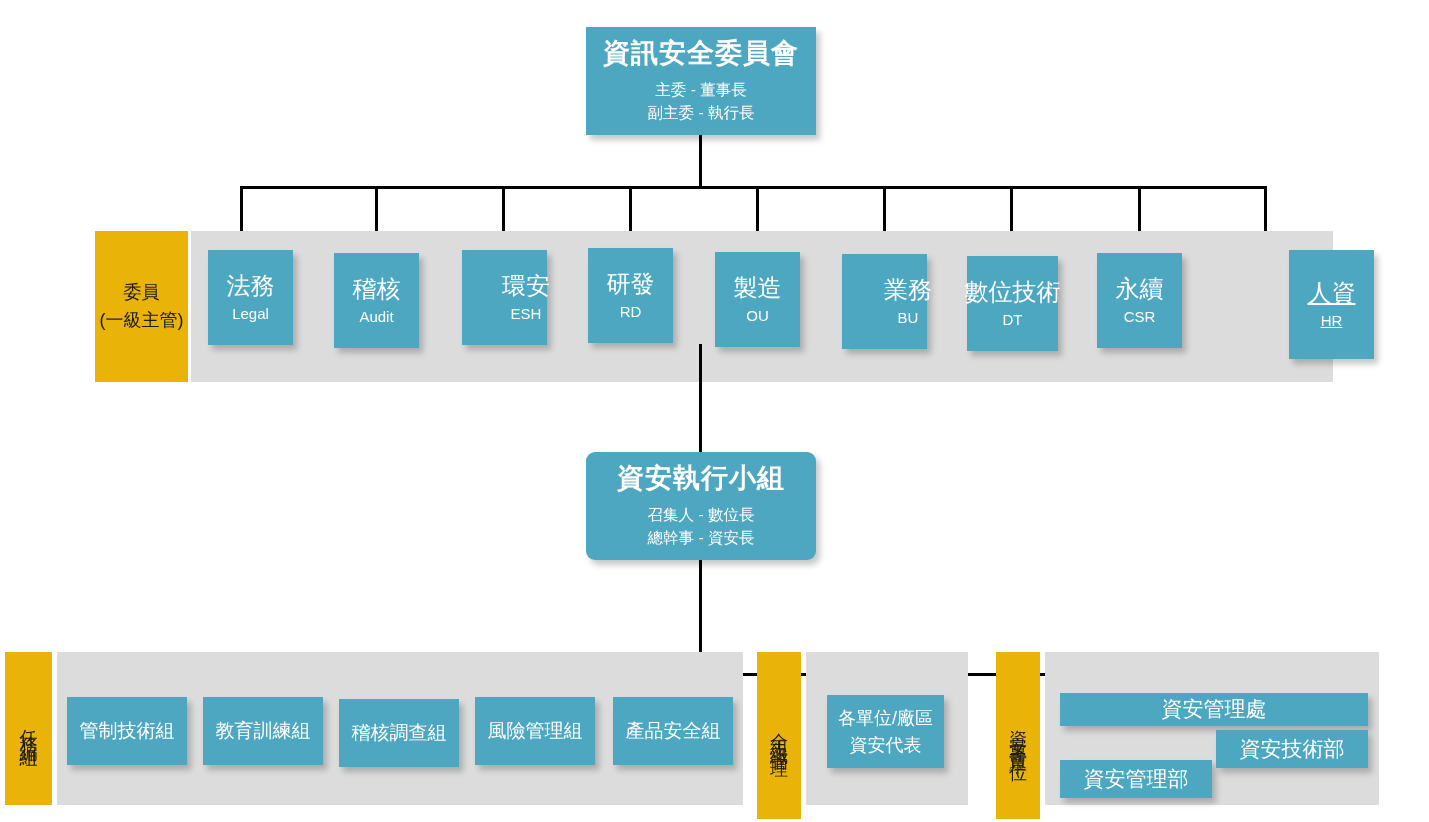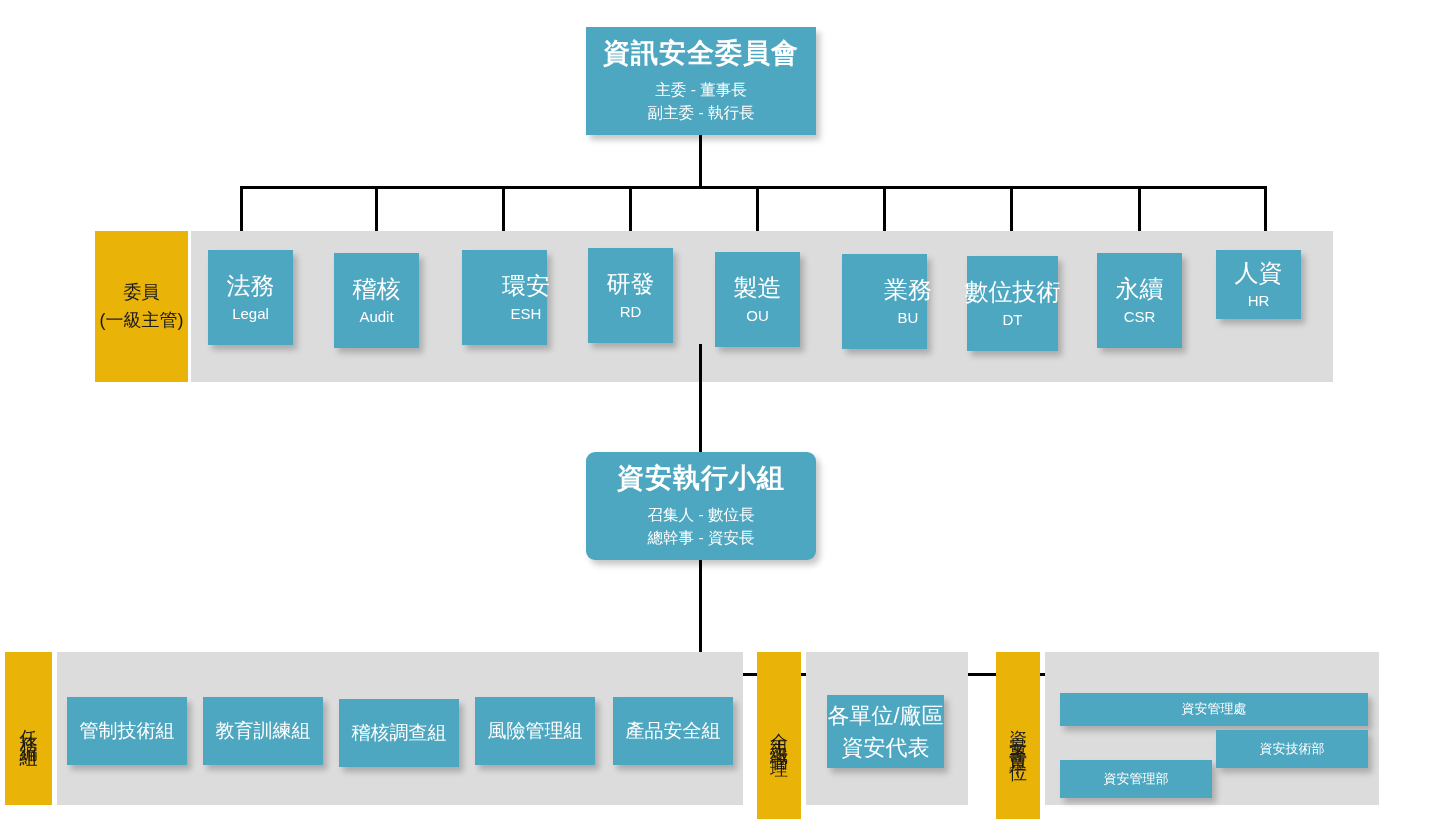--- a/index.html
+++ b/index.html
@@ -77,26 +77,26 @@
   .node.big .sub {
     font-size: 15.5px;
     line-height: 1.5;
     margin-top: 9px;
     white-space: pre-line;
   }
   .node.task .cn {
     font-size: 19px;
   }
   .node.rep .cn {
-    font-size: 22px;
+    font-size: 18px;
     line-height: 1.45;
     white-space: pre-line;
   }
   .node.dept .cn {
-    font-size: 13px;
+    font-size: 21px;
   }
   .line {
     position: absolute;
     background: #000000;
   }
   .line.v { width: 3px; }
   .line.h { height: 3px; }
 </style>
 </head>
 <body>
@@ -155,21 +155,21 @@
     <div class="en">BU</div>
   </div>
   <div class="node" style="left:967px; top:256px; width:91px; height:95px;">
     <div class="cn">數位技術</div>
     <div class="en">DT</div>
   </div>
   <div class="node" style="left:1097px; top:253px; width:85px; height:95px;">
     <div class="cn">永續</div>
     <div class="en">CSR</div>
   </div>
-  <div class="node" style="left:1216px; top:250px; width:85px; height:69px;">
+  <div class="node" style="left:1289px; top:250px; width:85px; height:109px;text-decoration:underline;">
     <div class="cn">人資</div>
     <div class="en">HR</div>
   </div>
 
   <div class="line v" style="left:699px; top:344px; height:110px;"></div>
 
   <div class="node big" style="left:586px; top:452px; width:230px; height:108px;border-radius:9px;">
     <div class="cn">資安執行小組</div>
     <div class="sub">召集人 - 數位長
 總幹事 - 資安長</div>

